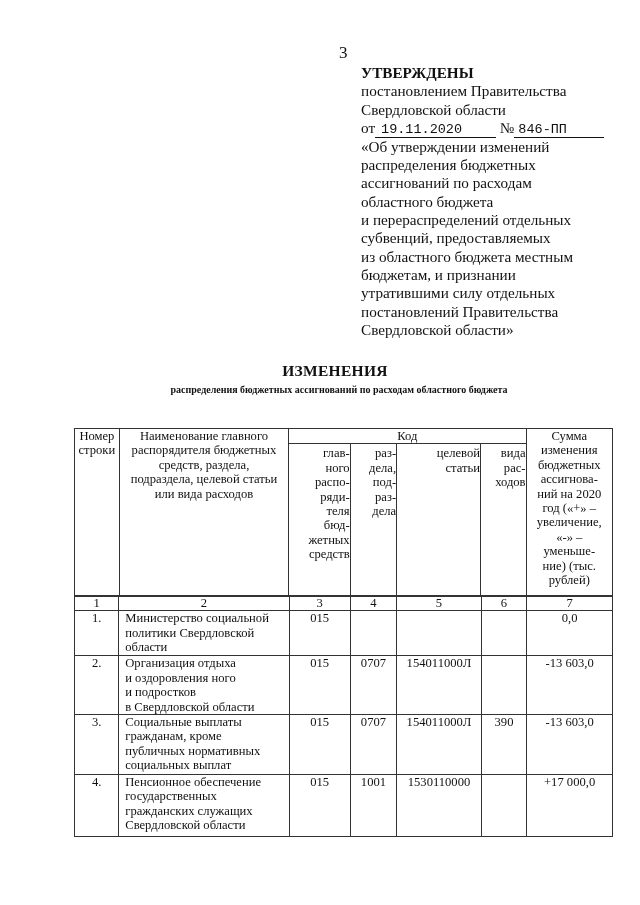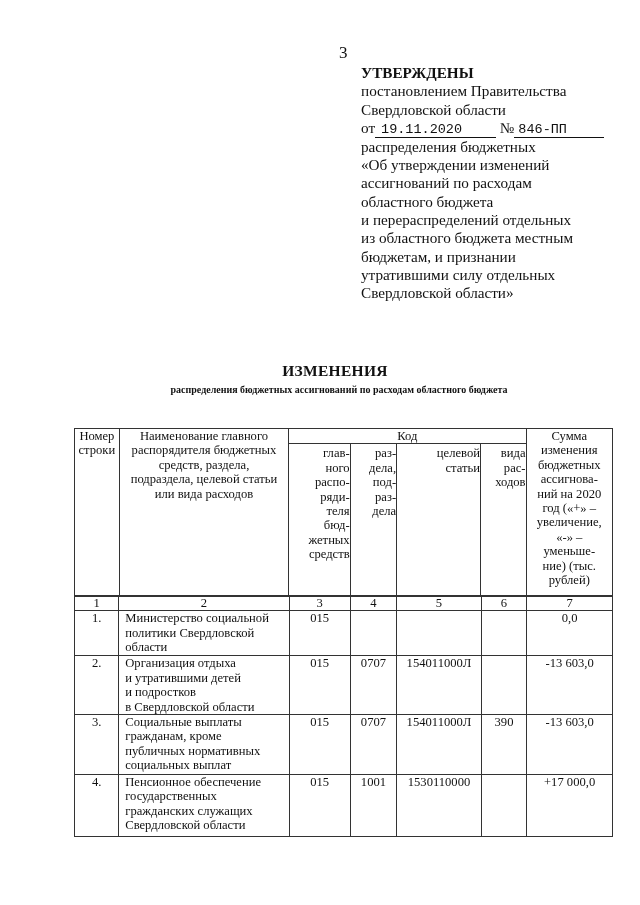--- a/index.html
+++ b/index.html
@@ -71,28 +71,30 @@
 <div class="page-number">3</div>
 
 <div class="approval">
   <div class="line heading">УТВЕРЖДЕНЫ</div>
   <div class="line">постановлением Правительства</div>
   <div class="line">Свердловской области</div>
   <div class="date-line">
     <span>от</span><span class="underline-field date-field">19.11.2020</span>
     <span>№</span><span class="underline-field num-field">846-ПП</span>
   </div>
+  <div class="line">«Об утверждении изменений</div>
   <div class="line">распределения бюджетных</div>
-  <div class="line">«Об утверждении изменений</div>
   <div class="line">ассигнований по расходам</div>
   <div class="line">областного бюджета</div>
   <div class="line">и перераспределений отдельных</div>
+  <div class="line">субвенций, предоставляемых</div>
   <div class="line">из областного бюджета местным</div>
   <div class="line">бюджетам, и признании</div>
   <div class="line">утратившими силу отдельных</div>
+  <div class="line">постановлений Правительства</div>
   <div class="line">Свердловской области»</div>
 </div>
 
 <div class="title-block">
   <div class="t1">ИЗМЕНЕНИЯ</div>
   <div class="t2">распределения бюджетных ассигнований по расходам областного бюджета</div>
 </div>
 
 <table class="grid header-table">
   <tbody>
@@ -177,21 +179,21 @@
     <td class="code"></td>
     <td class="code"></td>
     <td class="code"></td>
     <td class="sum">0,0</td>
   </tr>
 
   <tr class="row r2">
     <td class="num">2.</td>
     <td class="name">
       <div>Организация отдыха</div>
-      <div>и утратившими детей</div>
+      <div>и оздоровления ного</div>
       <div>и подростков</div>
       <div>в Свердловской области</div>
     </td>
     <td class="code">015</td>
     <td class="code">0707</td>
     <td class="code">154011000Л</td>
     <td class="code"></td>
     <td class="sum">-13 603,0</td>
   </tr>
 

